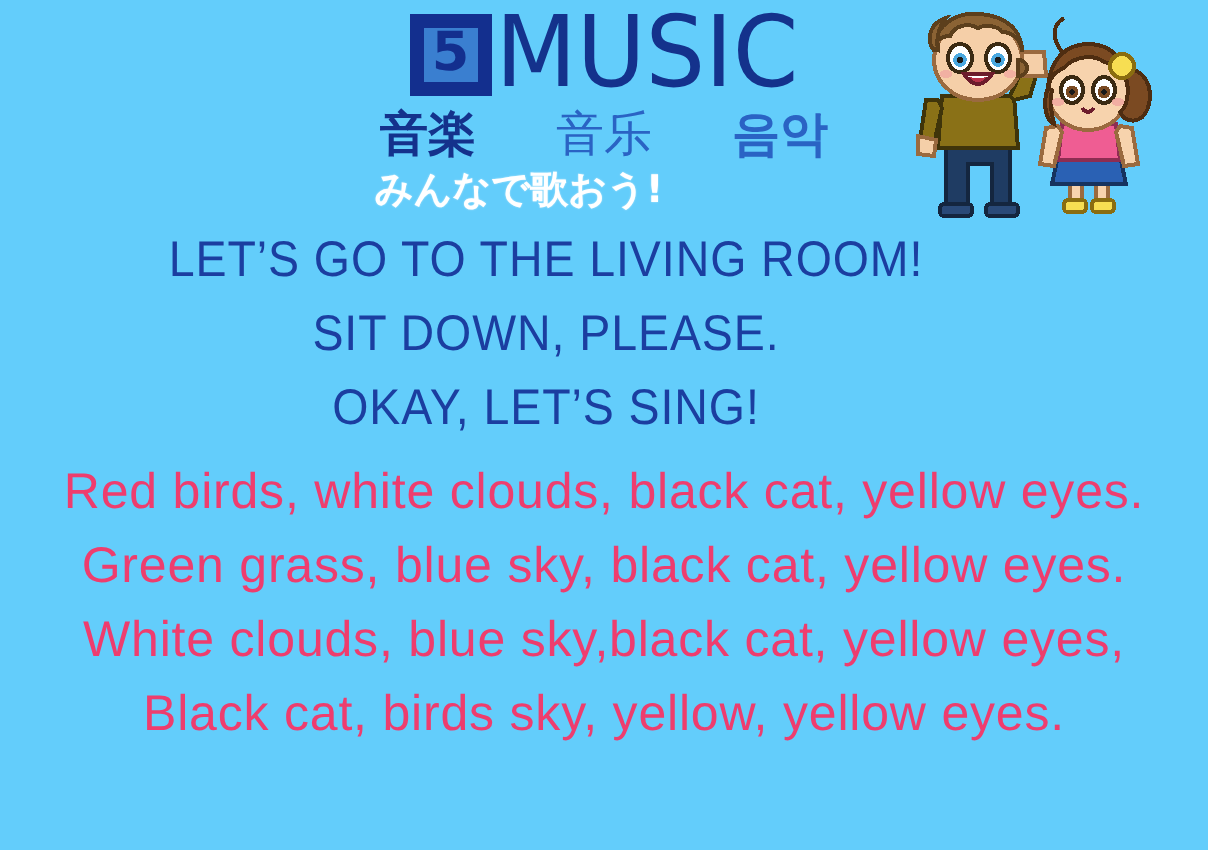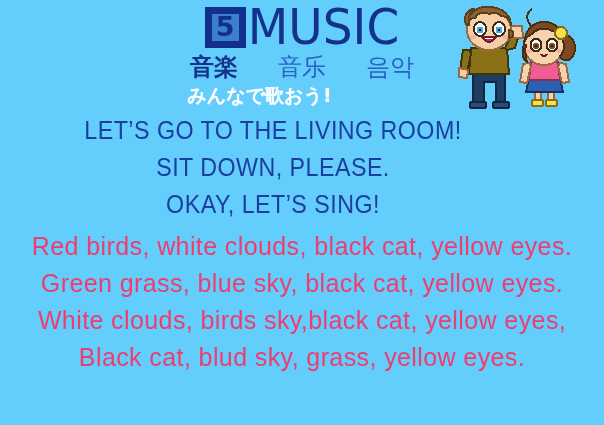--- a/index.html
+++ b/index.html
@@ -40,21 +40,21 @@
 
   
   .cjk-row{
     position:absolute;left:0;top:52px;width:604px;height:30px;
     display:flex;align-items:center;justify-content:center;
     gap:40px;
   }
   .cjk{font-family:"DejaVu Sans",sans-serif;font-size:24px;line-height:1;}
   .cjk-cn{color:#2a63c4;}
   .cjk-jp{color:#14328c;font-weight:bold;}
-  .cjk-kr{color:#2a63c4;}
+  .cjk-kr{color:#2a63c4;font-weight:bold;}
 
   .jp-sub{
     position:absolute;left:0;top:85px;width:519px;
     text-align:center;color:#ffffff;font-weight:bold;
     font-size:19px;line-height:1.1;
     font-family:"DejaVu Sans",sans-serif;
     text-shadow:0 0 1px rgba(255,255,255,.6);
   }
 
   
@@ -110,22 +110,22 @@
 
   <div class="english-block">
     <div class="eng-line">LET’S GO TO THE LIVING ROOM!</div>
     <div class="eng-line">SIT DOWN, PLEASE.</div>
     <div class="eng-line">OKAY, LET’S SING!</div>
   </div>
 
   <div class="lyrics-block">
     <div class="lyric-line">Red birds, white clouds, black cat, yellow eyes.</div>
     <div class="lyric-line">Green grass, blue sky, black cat, yellow eyes.</div>
-    <div class="lyric-line">White clouds, birds sky,black cat, yellow eyes,</div>
-    <div class="lyric-line">Black cat, blud sky, grass, yellow eyes.</div>
+    <div class="lyric-line">White clouds, blue sky,black cat, yellow eyes,</div>
+    <div class="lyric-line">Black cat, birds sky, yellow, yellow eyes.</div>
   </div>
 
   <div class="characters">
     <svg width="145" height="110" viewBox="0 0 145 110" xmlns="http://www.w3.org/2000/svg" shape-rendering="crispEdges">
 
       <g>
 
         <path d="M18 68 L50 68 L50 100 L41 100 L41 78 L29 78 L29 100 L18 100 Z" fill="#1f3c63" stroke="#14263f" stroke-width="2"></path>
 
         <rect x="15" y="98" width="16" height="6" rx="2" fill="#2a4a78" stroke="#14263f" stroke-width="2"></rect>

